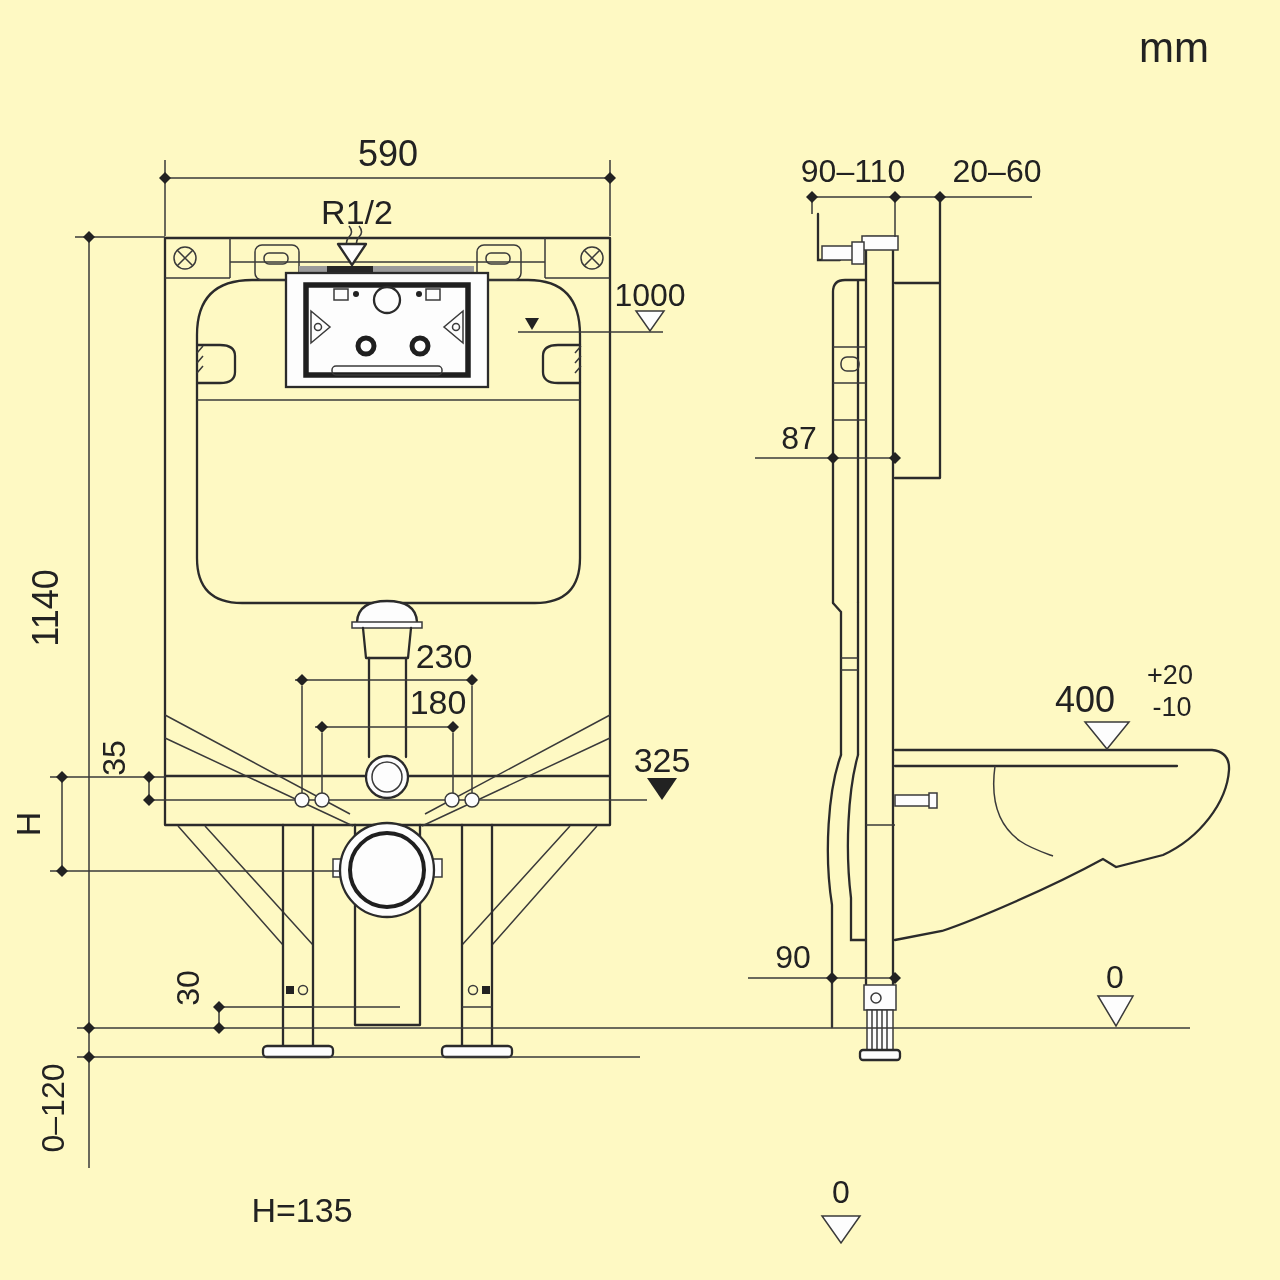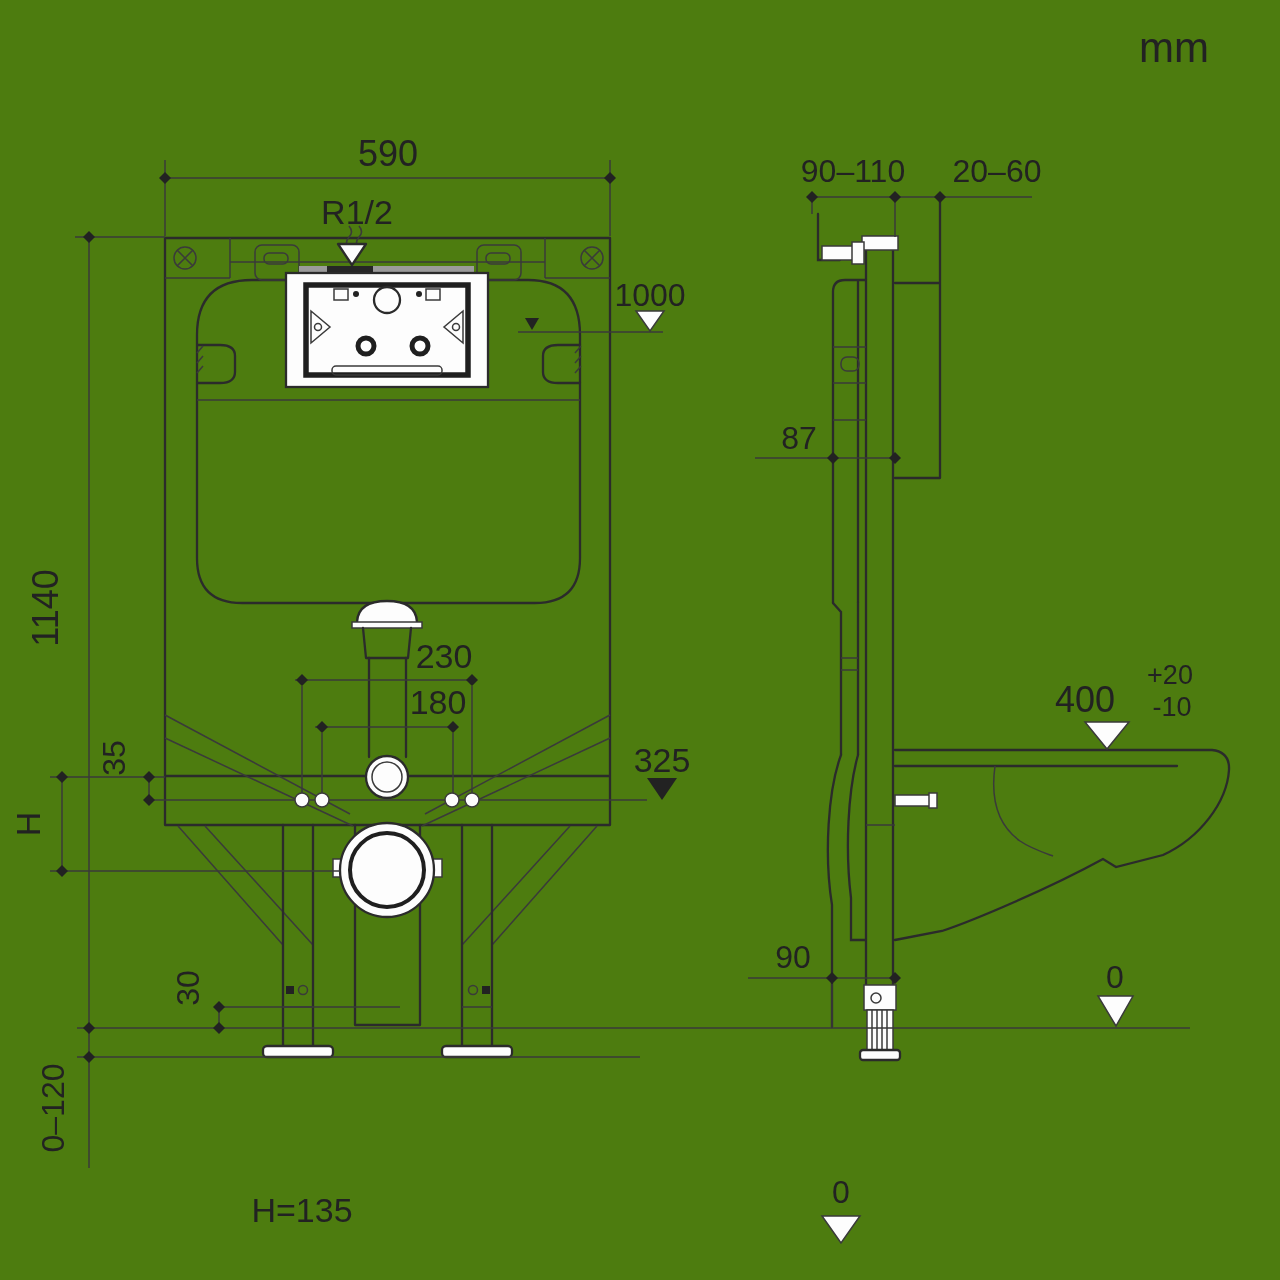--- a/index.html
+++ b/index.html
@@ -1,16 +1,16 @@
 <!DOCTYPE html>
 <html><head>
 <meta charset="utf-8">
 <style>
   html,body{margin:0;padding:0;background:#fcfcfc;}
-  .page{width:1280px;height:1280px;position:relative;background:#4d7c0f;overflow:hidden;}
+  .page{width:1280px;height:1280px;position:relative;background:#fef9c3;overflow:hidden;}
   svg{display:block;}
   text{font-family:"Liberation Sans","DejaVu Sans",sans-serif;fill:#222;}
   .dim{font-size:34px;}
   .dim-s{font-size:32px;}
   .dim-xs{font-size:27px;}
   .big{font-size:36px;}
   .unit{font-size:42px;}
   .ln{stroke:#2b2b2b;stroke-width:2.3;fill:none;stroke-linecap:round;}
   .ln-thick{stroke:#1f1f1f;stroke-width:5.5;fill:none;}
   .ln-thin{stroke:#3a3a3a;stroke-width:1.5;fill:none;}

